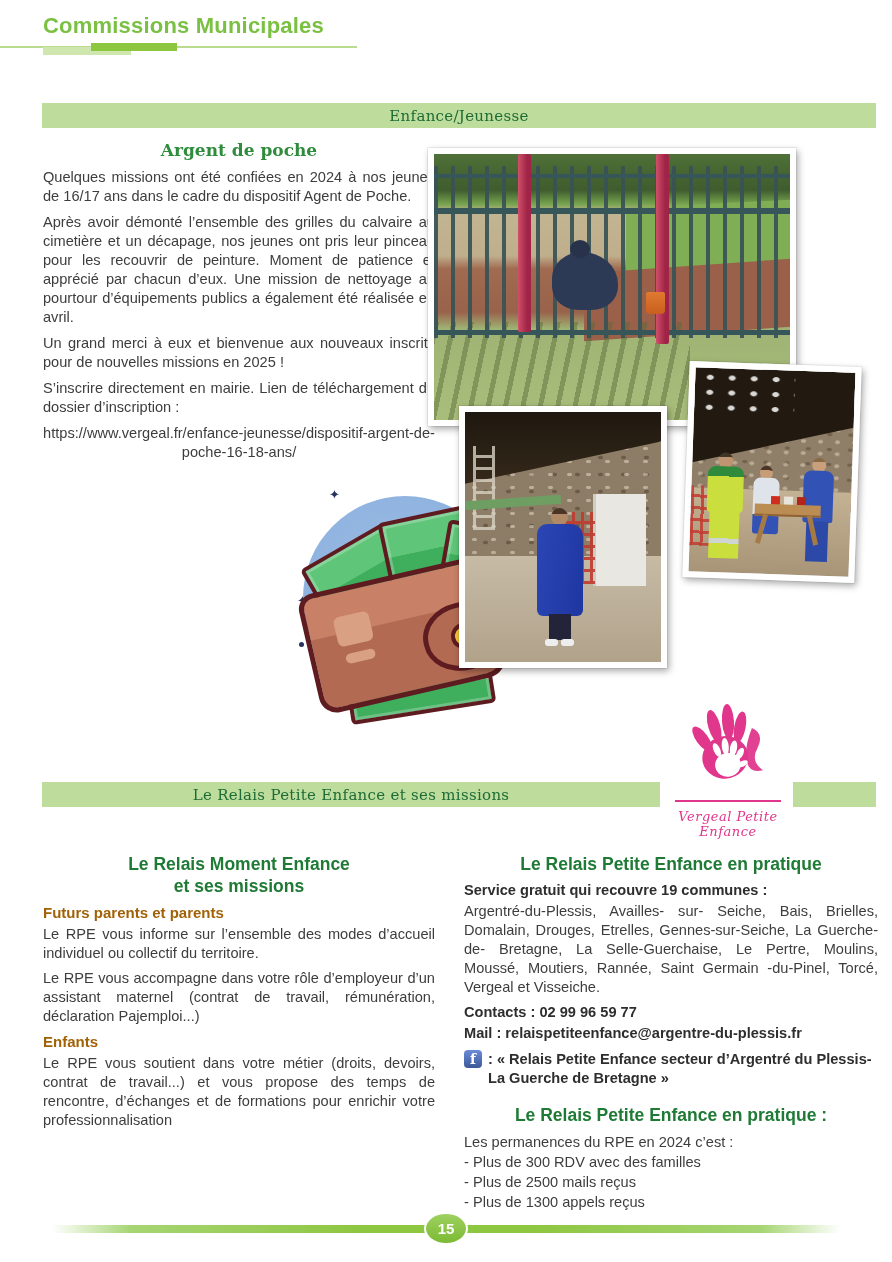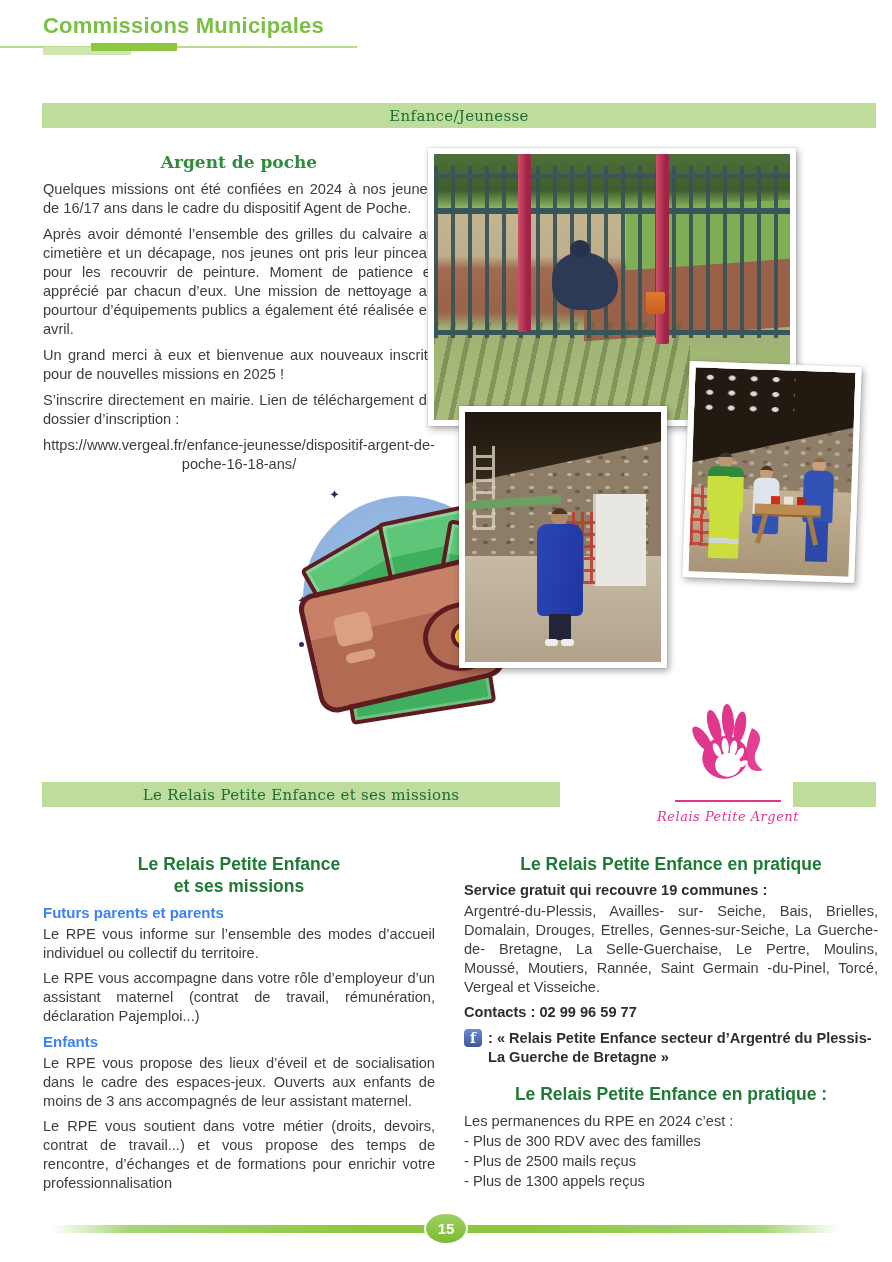--- a/index.html
+++ b/index.html
@@ -10,26 +10,26 @@
   .hdr-title{position:absolute;left:43px;top:13px;font-size:22px;font-weight:700;color:#7ac143;letter-spacing:.2px;}
   .hdr-line{position:absolute;left:0;top:46px;width:357px;height:2px;background:#b9dc90;}
   .hdr-bar{position:absolute;height:8px;}
   .hdr-bar.light{left:43px;top:47px;width:88px;background:#cfe7ae;}
   .hdr-bar.mid{left:91px;top:43px;width:86px;background:#8dc63f;}
 
   
   .banner{position:absolute;background:#bedd9d;height:25px;display:flex;align-items:center;justify-content:center;}
   .slabtxt{font-family:"DejaVu Serif",serif;font-weight:400;font-size:15px;color:#1d6b35;letter-spacing:.3px;}
   .banner1{left:42px;top:103px;width:834px;}
-  .banner2a{left:42px;top:782px;width:518px;}
+  .banner2a{left:42px;top:782px;width:618px;}
   .banner2b{left:793px;top:782px;width:83px;}
 
   
   .argent{position:absolute;left:43px;top:140px;width:392px;}
-  .argent h2{margin:12px 0 8px;text-align:center;font-family:"DejaVu Serif",serif;font-weight:700;font-size:17px;color:#2f8c3c;}
+  .argent h2{margin:0 0 8px;text-align:center;font-family:"DejaVu Serif",serif;font-weight:700;font-size:17px;color:#2f8c3c;}
   .argent p{margin:0 0 7px;font-size:14.6px;line-height:19px;text-align:justify;}
   .argent p.url{text-align:center;overflow-wrap:anywhere;}
 
   
   .photo{position:absolute;border:6px solid #fff;box-shadow:2px 3px 7px rgba(0,0,0,.35),0 0 0 1px rgba(0,0,0,.06);background:#ddd;}
   .photo1{left:428px;top:148px;width:356px;height:266px;z-index:1;}
   .photo2{left:459px;top:406px;width:196px;height:250px;z-index:4;}
   .photo3{left:686px;top:364px;width:160px;height:204px;z-index:2;transform:rotate(2deg);}
   .scene{position:relative;width:100%;height:100%;overflow:hidden;}
 
@@ -130,21 +130,21 @@
   .logo-label{font-family:"DejaVu Serif",serif;font-style:italic;font-size:13px;color:#e0368c;letter-spacing:.5px;}
 
   
   .colL{position:absolute;left:43px;top:853px;width:392px;}
   .colR{position:absolute;left:464px;top:853px;width:414px;}
   .col-head{margin:0 0 6px;text-align:center;font-size:17.5px;font-weight:700;color:#1e7a34;line-height:22px;}
   .col-head .blk{display:block;}
   .col-head.head2{margin:16px 0 6px;}
   .colL p,.colR p{margin:0 0 6px;font-size:14.6px;line-height:19px;}
   .just{text-align:justify;}
-  .sub{font-weight:700;color:#3b82f6;margin:4px 0 3px !important;font-size:15px !important;}
+  .sub{font-weight:700;color:#a16207;margin:4px 0 3px !important;font-size:15px !important;}
   .boldline{font-weight:700;color:#2e2e2e;margin:0 0 2px !important;}
   .fb-row{display:flex;gap:6px;margin:7px 0 0;}
   .fb-icon{width:18px;height:18px;border-radius:4px;background:linear-gradient(#6b8bd8,#3b5998);color:#fff;
      font-weight:700;font-family:"DejaVu Serif",serif;font-size:14px;display:flex;align-items:flex-end;justify-content:center;flex:0 0 18px;line-height:17px;}
   .fb-text{font-weight:700;color:#2e2e2e;font-size:14.6px;line-height:19px;}
   .stat{margin:0 !important;line-height:20px !important;}
 
   
   .footer-bar{position:absolute;left:52px;top:1225px;width:788px;height:8px;
      background:linear-gradient(90deg,rgba(141,198,63,0),#a6d573 10%,#8dc63f 40%,#8dc63f 60%,#a6d573 90%,rgba(141,198,63,0));}
@@ -277,41 +277,41 @@
       <g fill="#ffffff">
         <ellipse cx="38" cy="52" rx="3.6" ry="8" transform="rotate(-24 38 52)"></ellipse>
         <ellipse cx="47" cy="48" rx="3.8" ry="9" transform="rotate(-6 47 48)"></ellipse>
         <ellipse cx="56" cy="50" rx="3.8" ry="8.5" transform="rotate(10 56 50)"></ellipse>
         <ellipse cx="63" cy="56" rx="3.4" ry="7" transform="rotate(28 63 56)"></ellipse>
         <ellipse cx="66" cy="67" rx="3" ry="6" transform="rotate(62 66 67)"></ellipse>
         <ellipse cx="50" cy="68" rx="14" ry="13" transform="rotate(-10 50 68)"></ellipse>
       </g>
     </svg>
     <div class="logo-line"></div>
-    <div class="logo-label">Relais Petite Argent</div>
+    <div class="logo-label">Vergeal Petite Enfance</div>
   </div>
 
   <div class="colL">
     <h3 class="col-head">
-      <span class="blk">Le Relais Petite Enfance</span>
+      <span class="blk">Le Relais Moment Enfance</span>
       <span class="blk">et ses missions</span>
     </h3>
     <p class="sub">Futurs parents et parents</p>
     <p class="just">Le RPE vous informe sur l’ensemble des modes d’accueil individuel ou collectif du territoire.</p>
     <p class="just">Le RPE vous accompagne dans votre rôle d’employeur d’un assistant maternel (contrat de travail, rémunération, déclaration Pajemploi...)</p>
     <p class="sub">Enfants</p>
-    <p class="just">Le RPE vous propose des lieux d’éveil et de socialisation dans le cadre des espaces-jeux. Ouverts aux enfants de moins de 3 ans accompagnés de leur assistant maternel.</p>
     <p class="just">Le RPE vous soutient dans votre métier (droits, devoirs, contrat de travail...) et vous propose des temps de rencontre, d’échanges et de formations pour enrichir votre professionnalisation</p>
   </div>
 
   <div class="colR">
     <h3 class="col-head">Le Relais Petite Enfance en pratique</h3>
     <p class="boldline">Service gratuit qui recouvre 19 communes :</p>
     <p class="just">Argentré-du-Plessis, Availles- sur- Seiche, Bais, Brielles, Domalain, Drouges, Etrelles, Gennes-sur-Seiche, La Guerche-de- Bretagne, La Selle-Guerchaise, Le Pertre, Moulins, Moussé, Moutiers, Rannée, Saint Germain -du-Pinel, Torcé, Vergeal et Visseiche.</p>
     <p class="boldline">Contacts : 02 99 96 59 77</p>
+    <p class="boldline">Mail : relaispetiteenfance@argentre-du-plessis.fr</p>
     <div class="fb-row">
       <div class="fb-icon">f</div>
       <div class="fb-text">: « Relais Petite Enfance secteur d’Argentré du Plessis-La Guerche de Bretagne »</div>
     </div>
     <h3 class="col-head head2">Le Relais Petite Enfance en pratique :</h3>
     <p class="stat">Les permanences du RPE en 2024 c’est :</p>
     <p class="stat">- Plus de 300 RDV avec des familles</p>
     <p class="stat">- Plus de 2500 mails reçus</p>
     <p class="stat">- Plus de 1300 appels reçus</p>
   </div>

